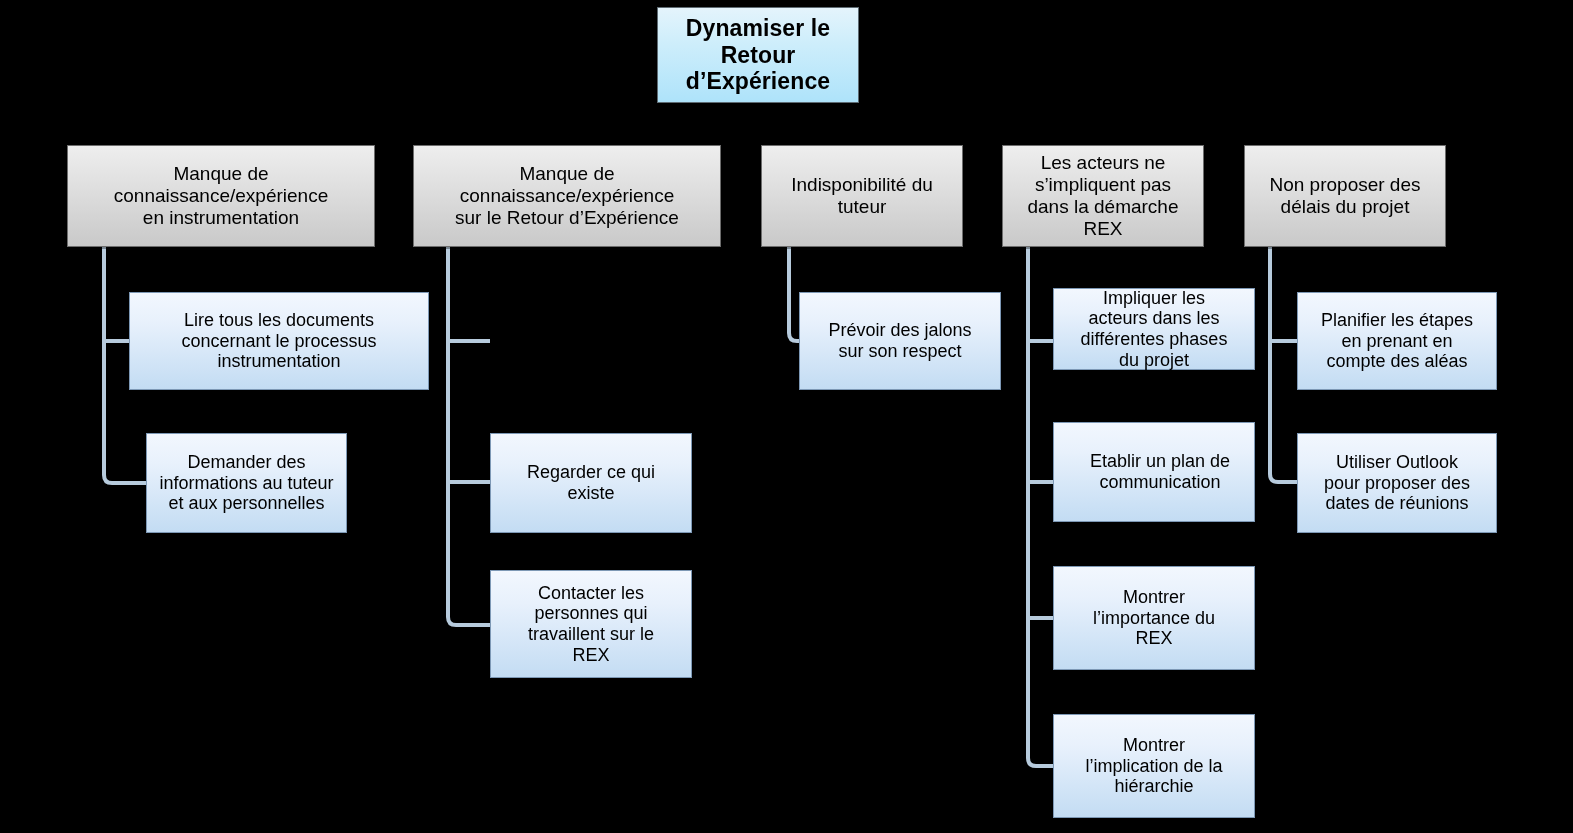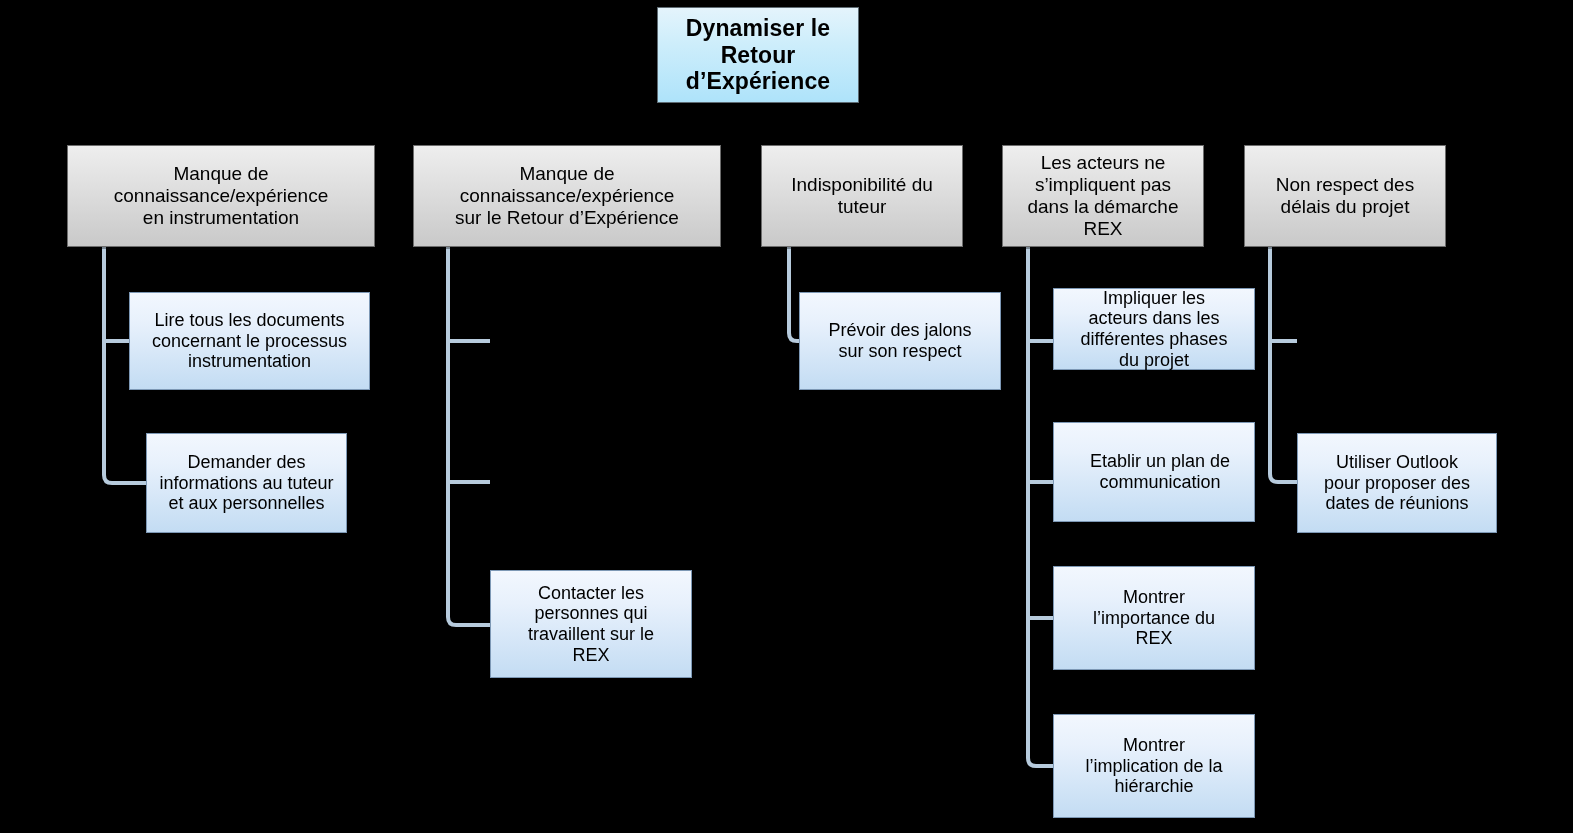--- a/index.html
+++ b/index.html
@@ -116,37 +116,41 @@
   </div>
 
   <div class="box box-cat" style="left:1002px; top:145px; width:202px; height:102px;">
     <div class="box-inner">Les acteurs ne
 s’impliquent pas
 dans la démarche
 REX</div>
   </div>
 
   <div class="box box-cat" style="left:1244px; top:145px; width:202px; height:102px;">
-    <div class="box-inner">Non respect des
+    <div class="box-inner">Non proposer des
 délais du projet</div>
   </div>
 
-  <div class="box box-sub" style="left:129px; top:292px; width:241px; height:98px;">
+  <div class="box box-sub" style="left:129px; top:292px; width:300px; height:98px;">
     <div class="box-inner">Lire tous les documents
 concernant le processus
 instrumentation</div>
   </div>
 
   <div class="box box-sub" style="left:146px; top:433px; width:201px; height:100px;">
     <div class="box-inner">Demander des
 informations au tuteur
 et aux personnelles</div>
   </div>
 
 
+  <div class="box box-sub" style="left:490px; top:433px; width:202px; height:100px;">
+    <div class="box-inner">Regarder ce qui
+existe</div>
+  </div>
 
   <div class="box box-sub" style="left:490px; top:570px; width:202px; height:108px;">
     <div class="box-inner">Contacter les
 personnes qui
 travaillent sur le
 REX</div>
   </div>
 
   <div class="box box-sub" style="left:799px; top:292px; width:202px; height:98px;">
     <div class="box-inner">Prévoir des jalons
@@ -170,20 +174,25 @@
 l’importance du
 REX</div>
   </div>
 
   <div class="box box-sub" style="left:1053px; top:714px; width:202px; height:104px;">
     <div class="box-inner">Montrer
 l’implication de la
 hiérarchie</div>
   </div>
 
+  <div class="box box-sub" style="left:1297px; top:292px; width:200px; height:98px;">
+    <div class="box-inner">Planifier les étapes
+en prenant en
+compte des aléas</div>
+  </div>
 
   <div class="box box-sub" style="left:1297px; top:433px; width:200px; height:100px;">
     <div class="box-inner">Utiliser Outlook
 pour proposer des
 dates de réunions</div>
   </div>
 
 </div>
 
 </body></html>

